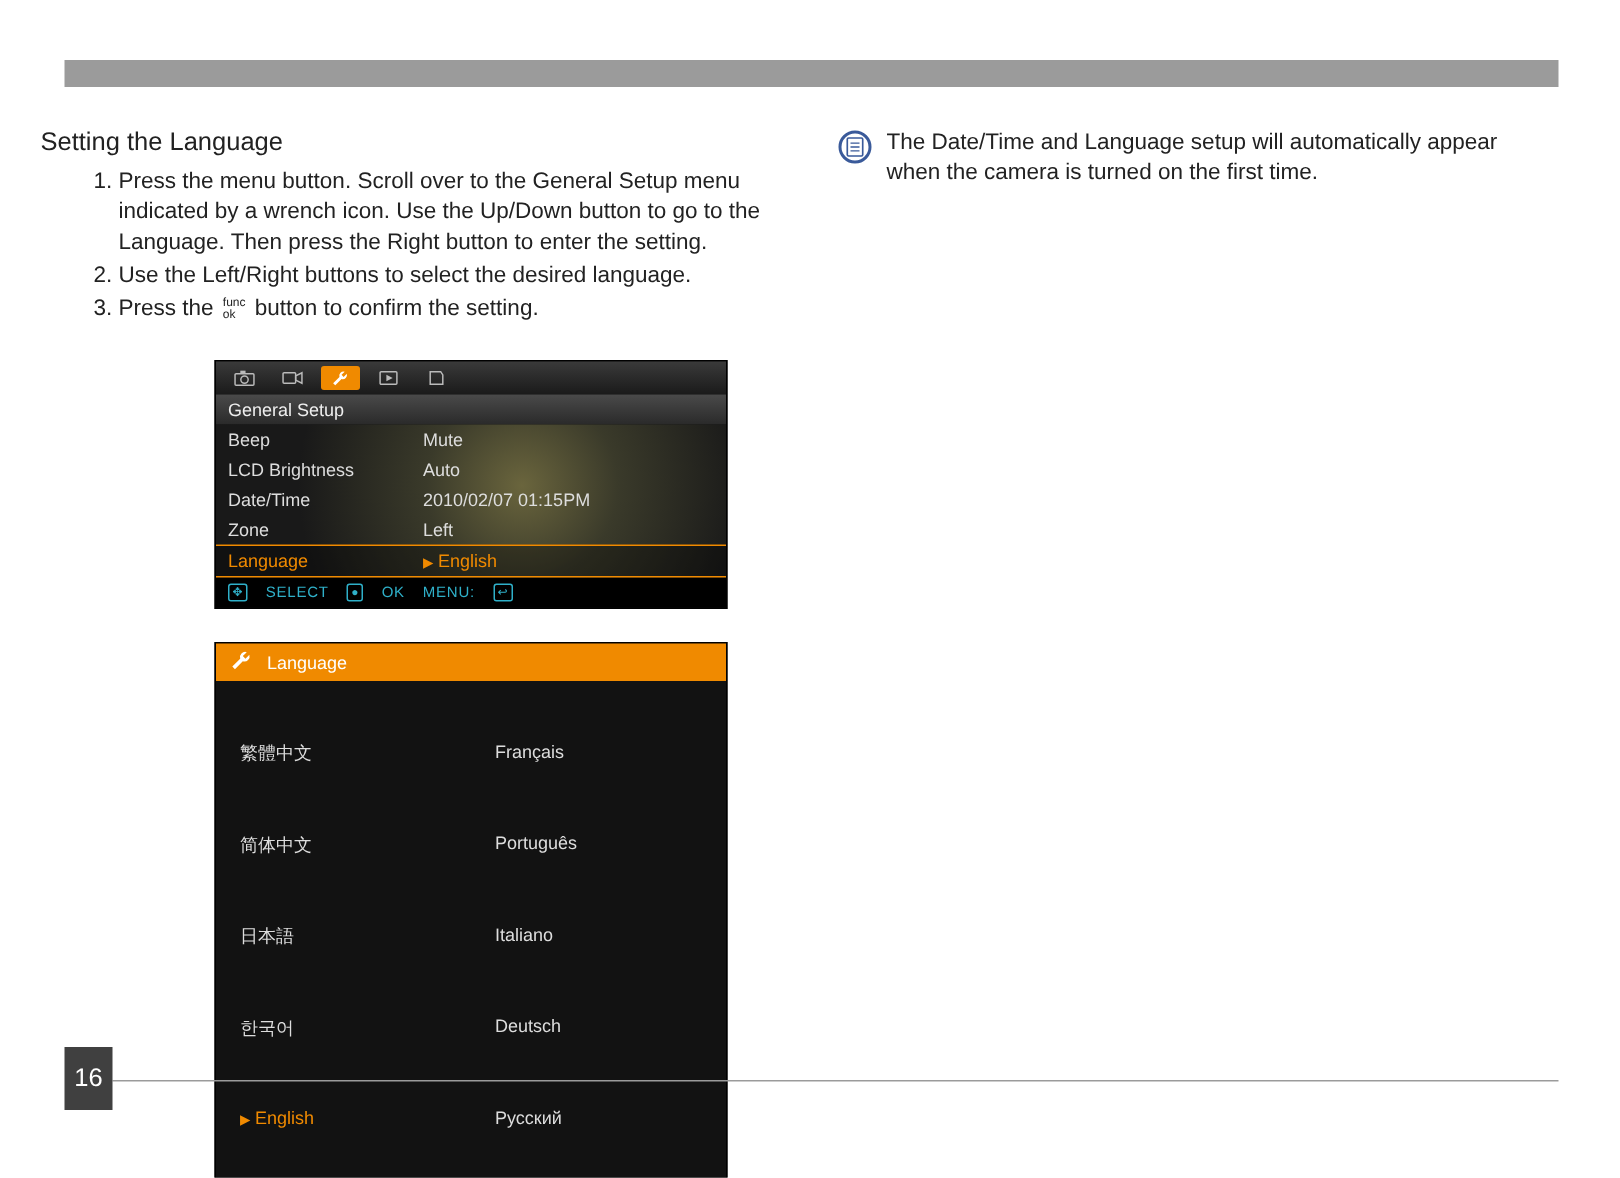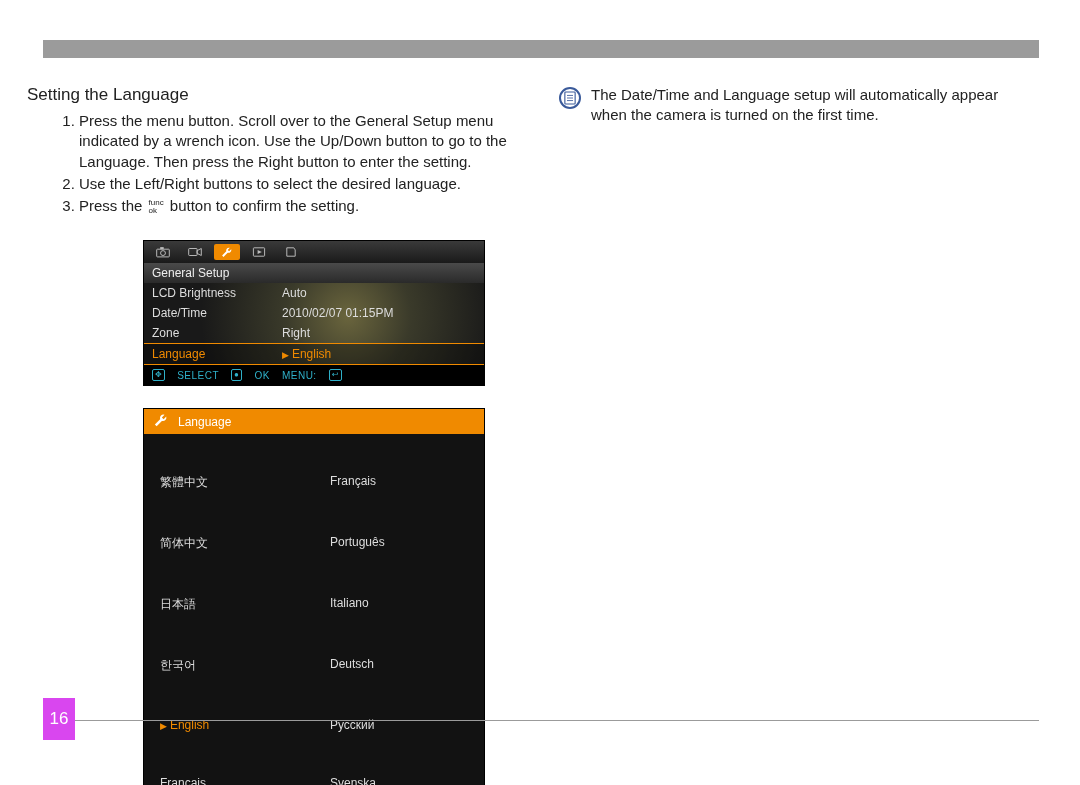--- a/index.html
+++ b/index.html
@@ -147,21 +147,21 @@
   }
   .lang-cell.sel { color: #f08a00; }
 
   
   .page-num-block {
     position: absolute;
     left: 43px;
     bottom: 45px;
     width: 32px;
     height: 42px;
-    background: #d946ef;
+    background: #404040;
     color: #fff;
     display: flex;
     align-items: center;
     justify-content: center;
     font-size: 17px;
   }
   .bottom-rule {
     position: absolute;
     left: 75px;
     bottom: 64px;
@@ -219,30 +219,34 @@
         <div class="cam-tab">
             <svg viewBox="0 0 20 16">
               <path d="M4 2 L14 2 L16 5 L16 14 L4 14 Z" fill="none" stroke="#bbb" stroke-width="1.4"></path>
             </svg>
           </div>
       </div>
       <div class="cam-header">General Setup</div>
       <div class="cam-body">
         <div class="cam-rows" id="shot1-rows">
             <div class="cam-row">
+              <span class="lbl">Beep</span>
+              <span class="val">Mute</span>
+            </div>
+            <div class="cam-row">
               <span class="lbl">LCD Brightness</span>
               <span class="val">Auto</span>
             </div>
             <div class="cam-row">
               <span class="lbl">Date/Time</span>
               <span class="val">2010/02/07  01:15PM</span>
             </div>
             <div class="cam-row">
               <span class="lbl">Zone</span>
-              <span class="val">Right</span>
+              <span class="val">Left</span>
             </div>
             <div class="cam-row sel">
               <span class="lbl">Language</span>
               <span class="val arrow-right">English</span>
             </div>
           </div>
       </div>
       <div class="cam-footer">
         <span class="glyph">✥</span>
           <span>SELECT</span>

